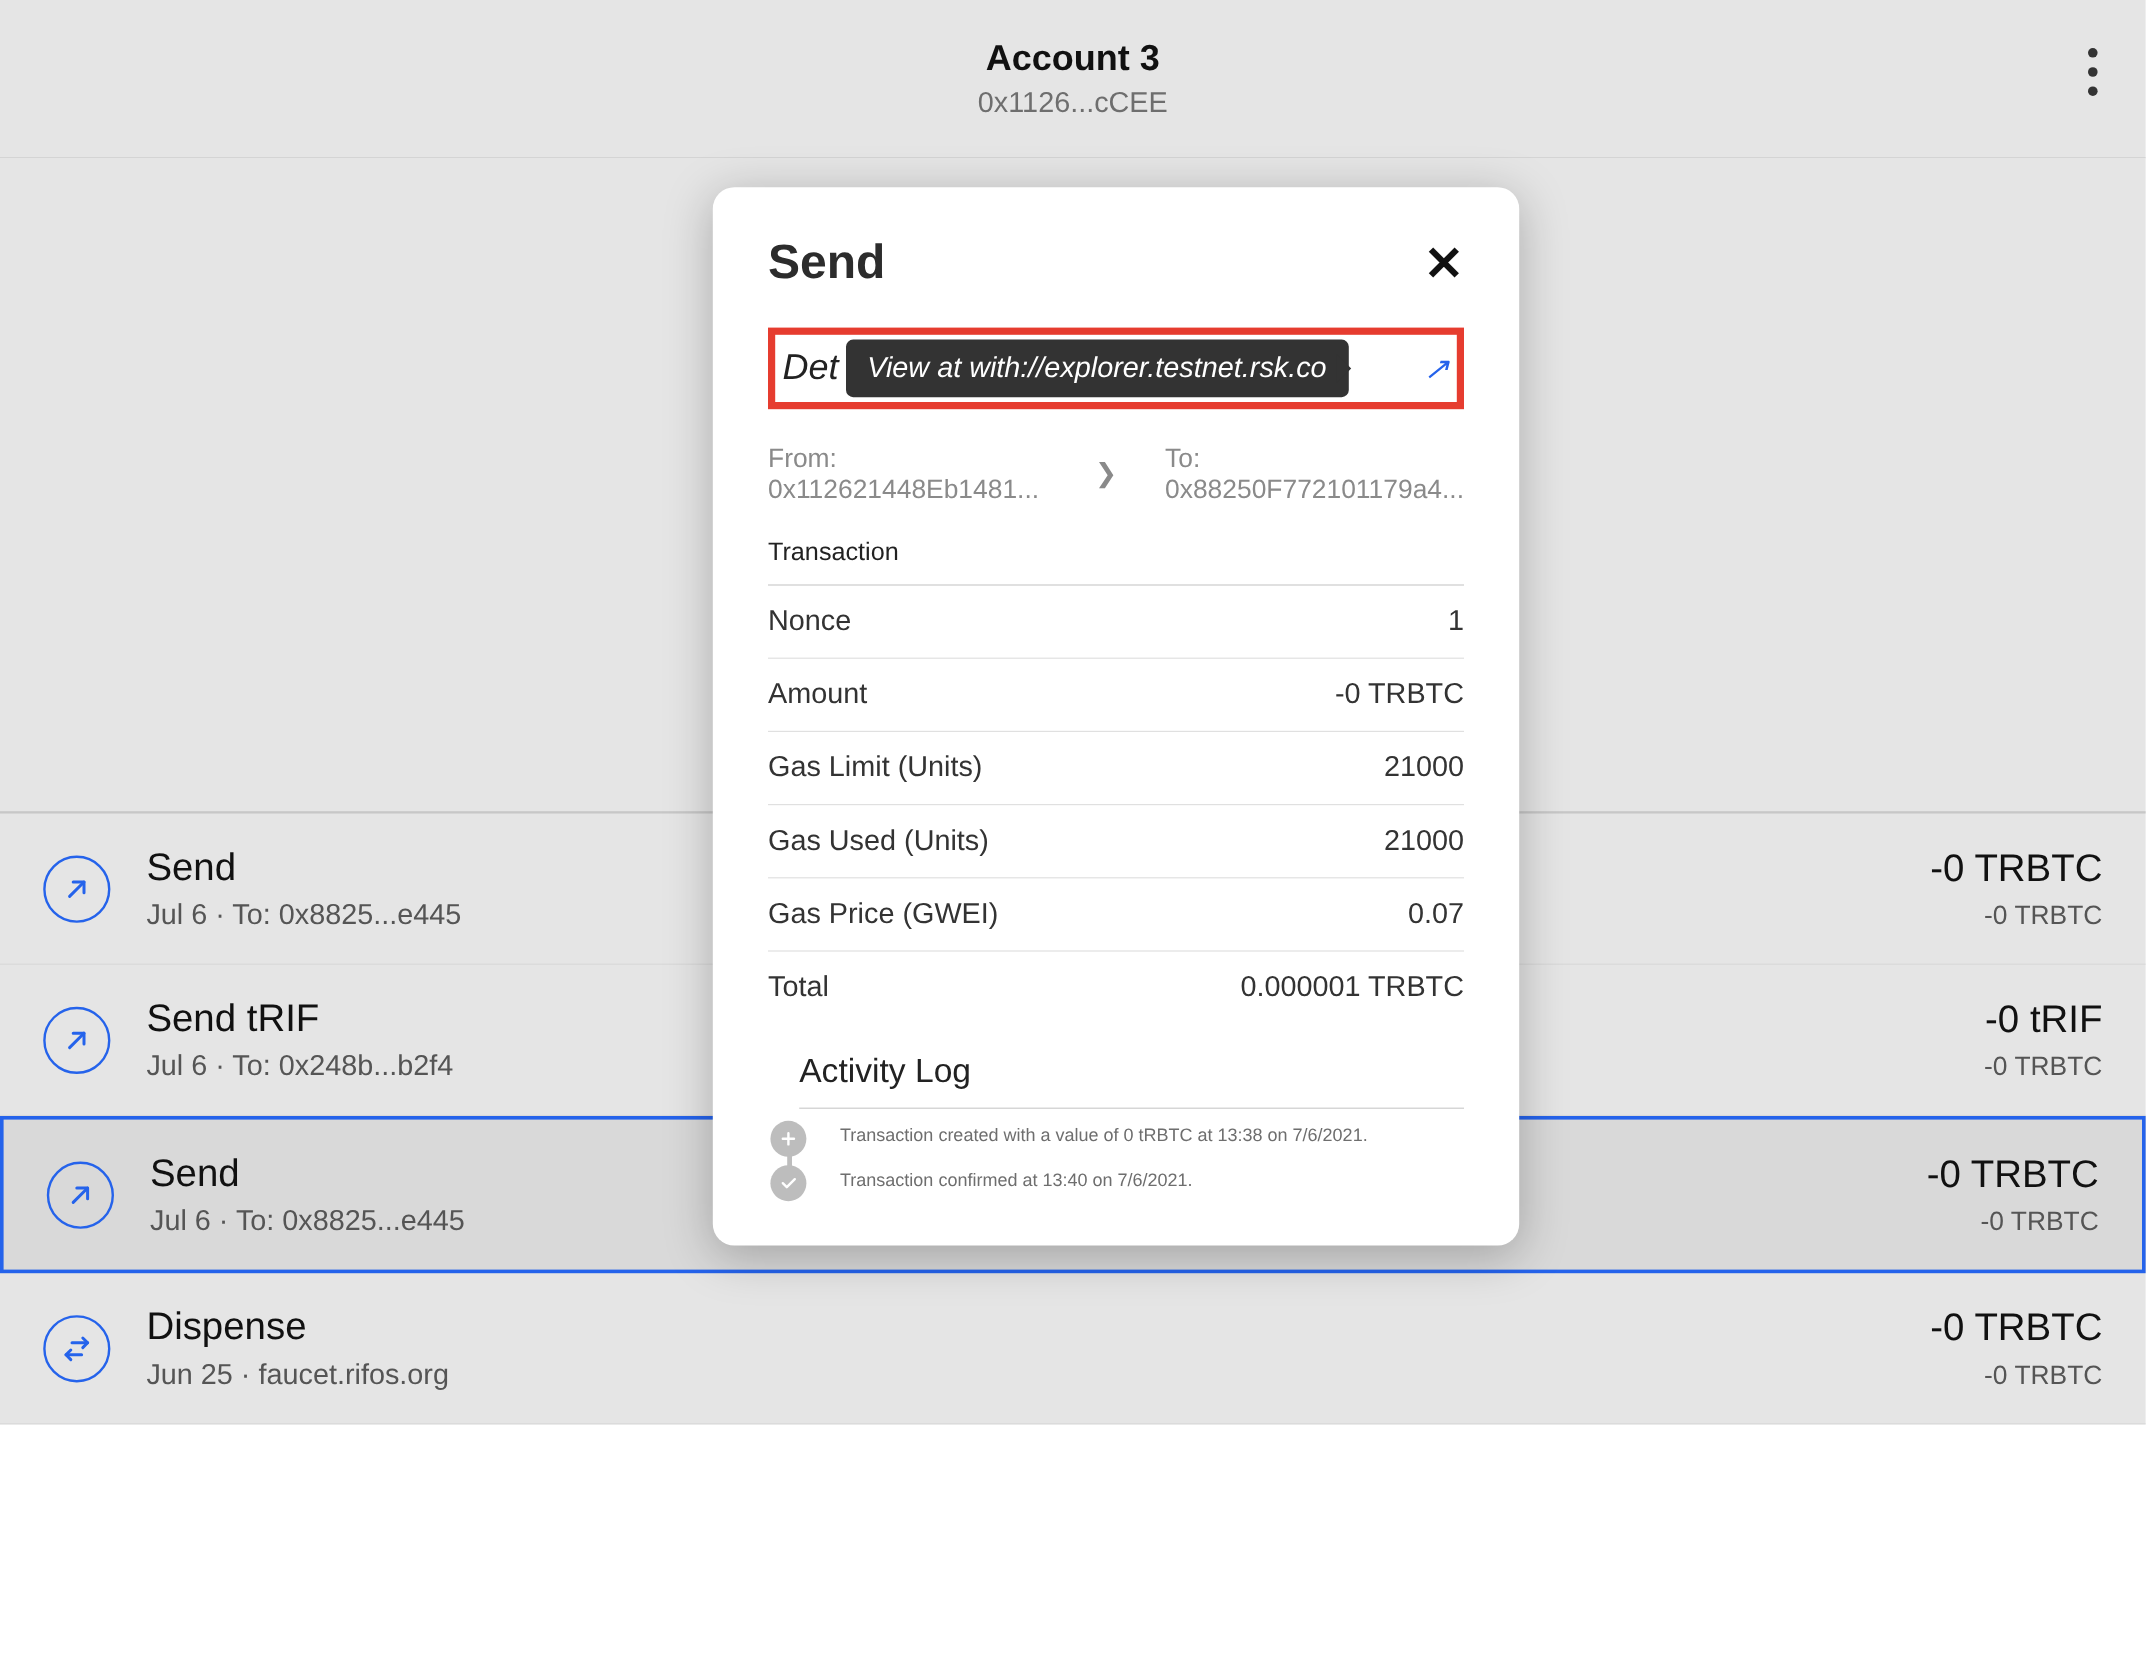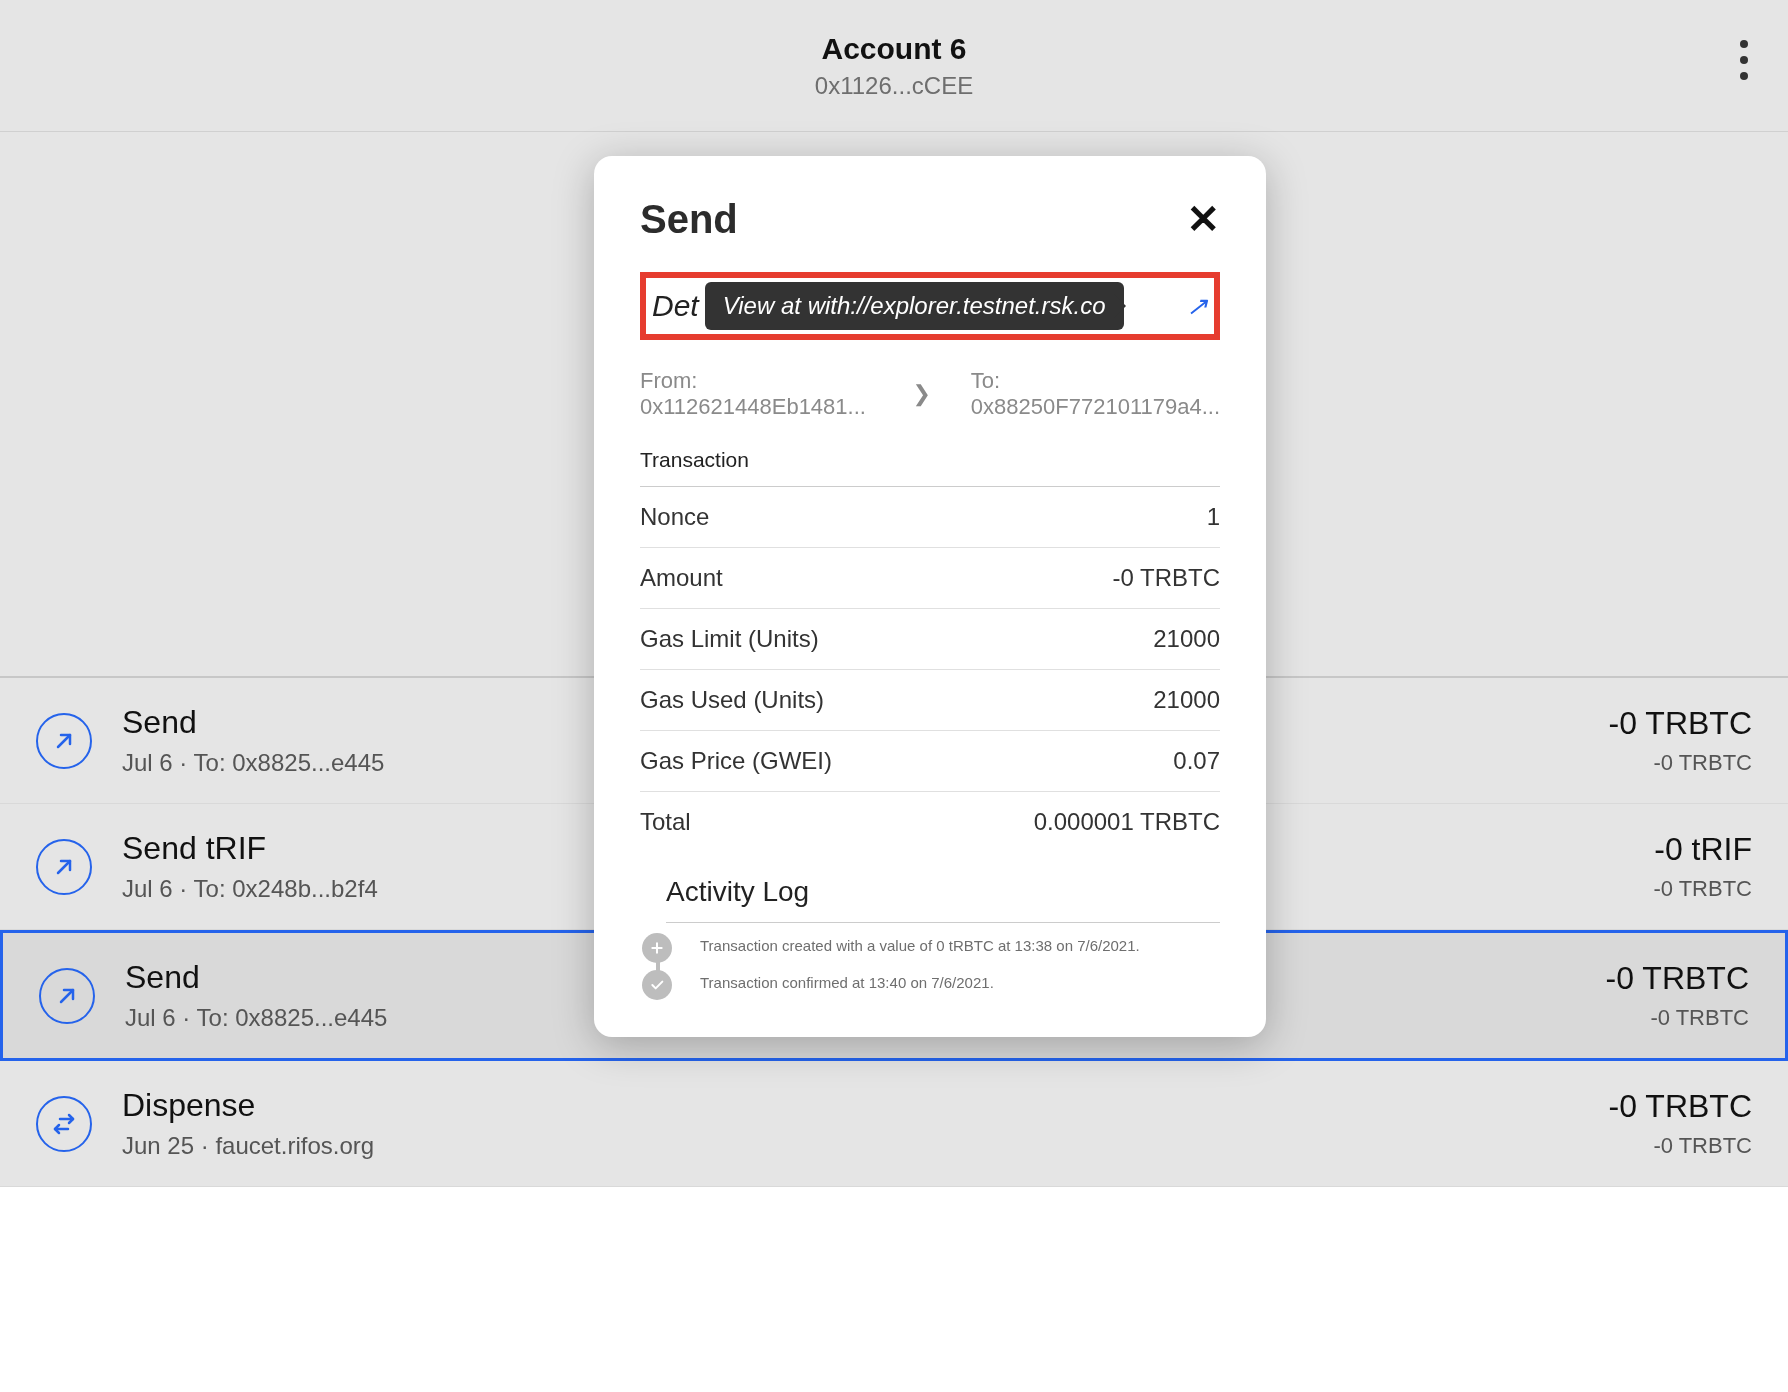--- a/index.html
+++ b/index.html
@@ -46,21 +46,21 @@
   .log-item { position:relative; padding:8px 0; color:#6e6e6e; font-size:15px; line-height:1.4; }
   .log-dot { position:absolute; left:-58px; top:6px; width:30px; height:30px; background:#bdbdbd; border-radius:50%; display:flex; align-items:center; justify-content:center; }
   .log-dot svg { width:16px; height:16px; fill:#fff; }
 </style>
 </head>
 <body>
 
 <div class="bg">
   <div class="header">
     <div class="acct">
-      <div class="name">Account 6</div>
+      <div class="name">Account 3</div>
       <div class="addr">0x1126...cCEE</div>
     </div>
     <div class="kebab">
         <span></span>
         <span></span>
         <span></span>
       </div>
   </div>
 
   <div class="mid-strip">

